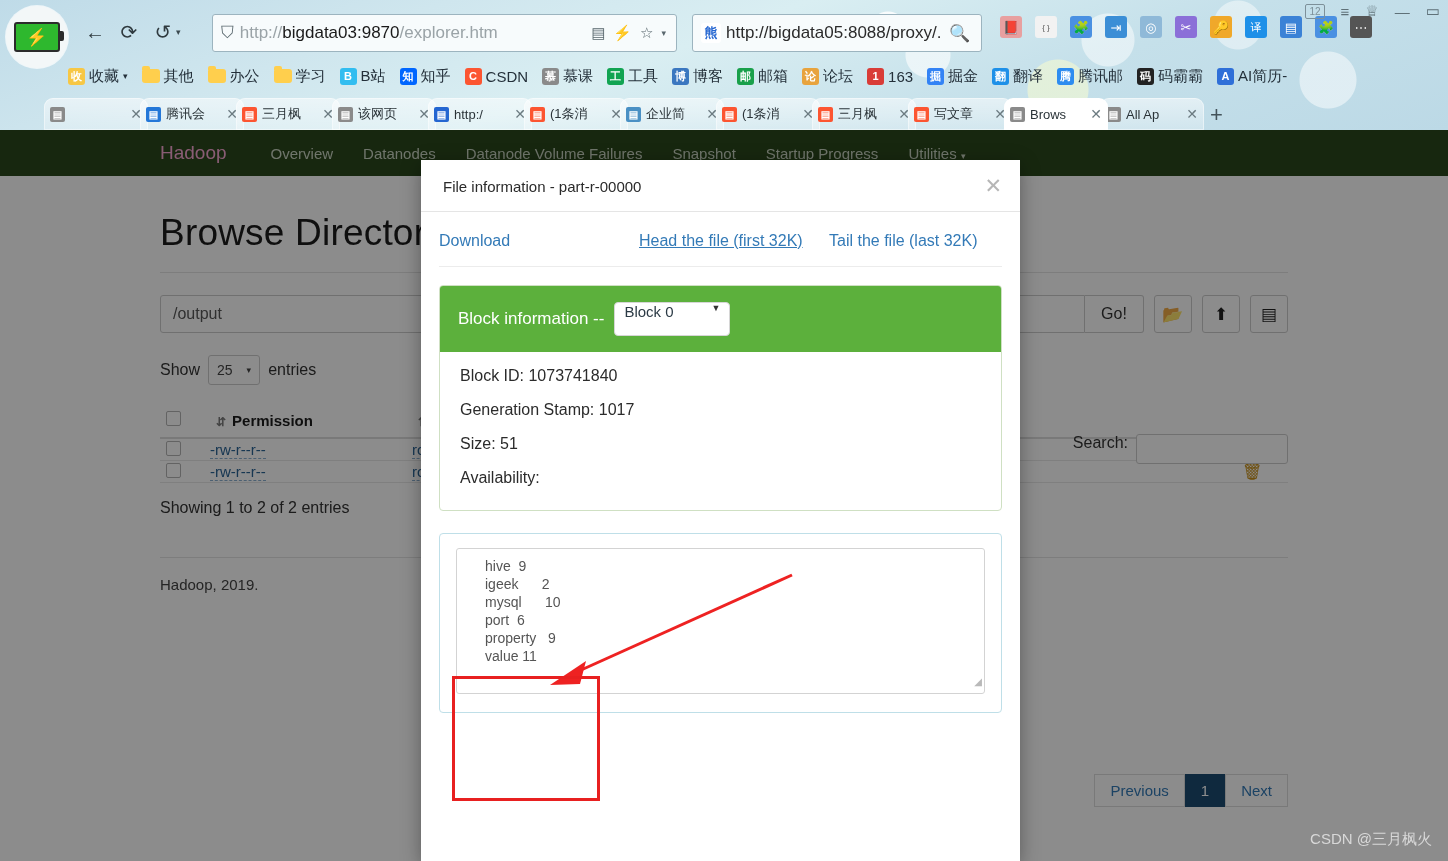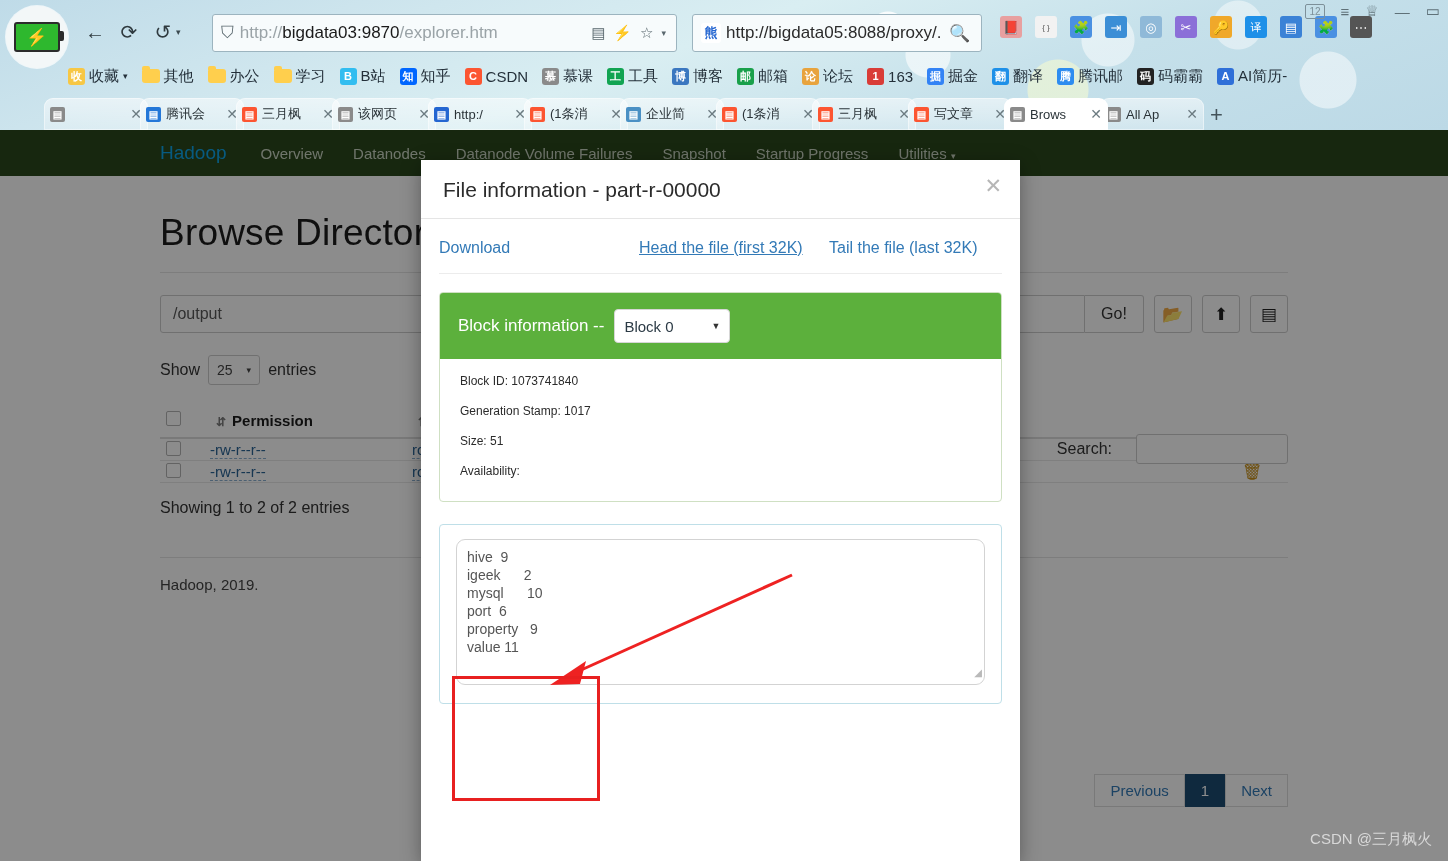--- a/index.html
+++ b/index.html
@@ -101,21 +101,21 @@
 
   
   .page {
     position:absolute; top:130px; left:0; width:1448px; height:731px;
     background:#ffffff; overflow:hidden;
   }
   .hadoop-nav {
     height:46px; background:#2b471c; display:flex; align-items:center; padding-left:160px; gap:0;
     color:#c8d4c0; font-size:15px;
   }
-  .hadoop-nav .brand { color:#0ea5e9; font-size:19px; margin-right:34px; }
+  .hadoop-nav .brand { color:#f9a8d4; font-size:19px; margin-right:44px; }
   .hadoop-nav a { color:#cbd6c4; margin-right:30px; text-decoration:none; cursor:pointer;}
 
   .container { padding:0 160px; position:relative;}
   h1.title { font-size:37px; font-weight:normal; color:#1c1c1c; margin:36px 0 18px; letter-spacing:.2px;}
   .hr { border-top:1px solid #e4e4e4; margin:0 0 22px 0;}
 
   .pathrow { display:flex; align-items:stretch; height:38px; }
   .path-input {
     flex:1; border:1px solid #cdcdcd; border-radius:3px 0 0 3px; padding:0 12px; font-size:16px;
     color:#585858; display:flex; align-items:center; background:#fff;
@@ -127,21 +127,21 @@
   .icon-btn {
     width:36px; margin-left:10px; border:1px solid #cdcdcd; border-radius:3px; background:#fff;
     display:flex; align-items:center; justify-content:center; font-size:17px; color:#222; cursor:pointer;
   }
 
   .showrow { display:flex; align-items:center; margin-top:22px; font-size:16px; color:#333; gap:8px;}
   .mini-select {
     border:1px solid #cdcdcd; border-radius:3px; height:28px; padding:0 8px; font-size:14px;
     display:flex; align-items:center; gap:14px; color:#444; background:#fff; cursor:pointer;
   }
-  .searchrow { position:absolute; right:160px; top:222px; display:flex; align-items:center; gap:24px; font-size:16px; color:#333;}
+  .searchrow { position:absolute; right:160px; top:222px; display:flex; align-items:flex-start; gap:8px; font-size:16px; color:#333;}
   .search-input { width:150px; height:28px; border:1px solid #cdcdcd; border-radius:3px; background:#fff;}
 
   table.files { width:100%; border-collapse:collapse; margin-top:18px; font-size:15px; }
   table.files th {
     text-align:left; padding:8px 6px; color:#1d1d1d; font-size:15px; border-bottom:2px solid #dcdcdc; font-weight:bold;
   }
   table.files td { padding:1px 6px; border-bottom:1px solid #e8e8e8; color:#333; }
   .sortico { color:#7a7a7a; font-size:12px; margin:0 6px;}
   .cellbox { width:13px;height:13px;border:1px solid #b5b5b5;border-radius:2px;background:#fff;display:inline-block;}
   .lnk { color:#2a6496; text-decoration:none; border-bottom:1px dashed #8ab0cf; cursor:pointer;}
@@ -155,49 +155,49 @@
   .footer { font-size:15px; color:#444;}
 
   .dimmer { position:absolute; top:130px; left:0; width:1448px; height:731px; background:rgba(0,0,0,.45); }
 
   
   .modal {
     position:absolute; left:421px; top:160px; width:599px; height:701px;
     background:#fff; box-shadow:0 5px 18px rgba(0,0,0,.35); overflow:hidden;
   }
   .modal-head { padding:18px 22px 16px; border-bottom:1px solid #e5e5e5; position:relative;}
-  .modal-title { font-size:21px; color:#2b2b2b; font-weight:normal;}
+  .modal-title { font-size:15px; color:#2b2b2b; font-weight:normal;}
   .modal-x { position:absolute; right:18px; top:15px; font-size:21px; color:#b6b6b6; cursor:pointer; line-height:1;}
   .links-row { display:flex; padding:20px 18px 16px; }
   .links-row a { color:#337ab7; text-decoration:none; font-size:16px; cursor:pointer;}
   .links-row a.ul { text-decoration:underline; }
   .links-row .l1{ width:200px; }
   .links-row .l2{ width:190px; }
   .modal-sep { border-top:1px solid #ececec; margin:0 18px;}
 
   .panel { margin:18px 18px 0; border:1px solid #cfe0c3; border-radius:4px; overflow:hidden;}
   .panel-head-green {
     background:#5cb03c; color:#fff; padding:16px 18px; display:flex; align-items:center; gap:10px; font-size:17px;
   }
   .block-select {
     background:#fff; border:1px solid #d6d6d6; border-radius:4px; height:32px; min-width:96px;
-    display:flex; align-items:center; justify-content:space-between; padding:0 9px; color:#2b3a45; font-size:15px; cursor:pointer;
+    display:flex; align-items:flex-start; justify-content:space-between; padding:0 9px; color:#2b3a45; font-size:15px; cursor:pointer;
   }
   .block-select .cv{font-size:9px;color:#333;margin-left:10px;}
-  .panel-body { padding:16px 20px 14px; font-size:12px; color:#2b2b2b; line-height:1.0;}
+  .panel-body { padding:16px 20px 14px; font-size:16px; color:#2b2b2b; line-height:1.0;}
   .panel-body p { margin:0 0 18px; }
   .panel-body ul { margin:0; padding-left:36px;}
   .panel-body li { margin-bottom:3px;}
 
   .panel-blue { margin:22px 18px 0; border:1px solid #bfdfe8; border-radius:4px; overflow:hidden;}
   .panel-head-blue { background:#d9edf7; color:#31708f; padding:12px 16px; font-size:16px; border-bottom:1px solid #bfdfe8;}
   .panel-blue-body { padding:14px 16px 18px; }
   .contents-box {
-    width:100%; height:146px; border:1px solid #d3d3d3; border-radius:9px; box-sizing:border-box;
-    background:#fff; padding:8px 10px; font-size:14px; color:#555; line-height:18px; position:relative;
+    width:100%; height:146px; border:1px solid #d3d3d3; border-radius:3px; box-sizing:border-box;
+    background:#fff; padding:8px 28px; font-size:14px; color:#555; line-height:18px; position:relative;
     white-space:pre; font-family:"Liberation Sans", sans-serif;
   }
   .resize-grip { position:absolute; right:2px; bottom:2px; color:#b9b9b9; font-size:10px; }
 
   
   .red-box {
     position:absolute; left:452px; top:676px; width:148px; height:125px;
     border:3px solid #e82020; box-sizing:border-box; pointer-events:none;
   }
   .arrow-svg { position:absolute; left:520px; top:565px; width:290px; height:130px; pointer-events:none;}

